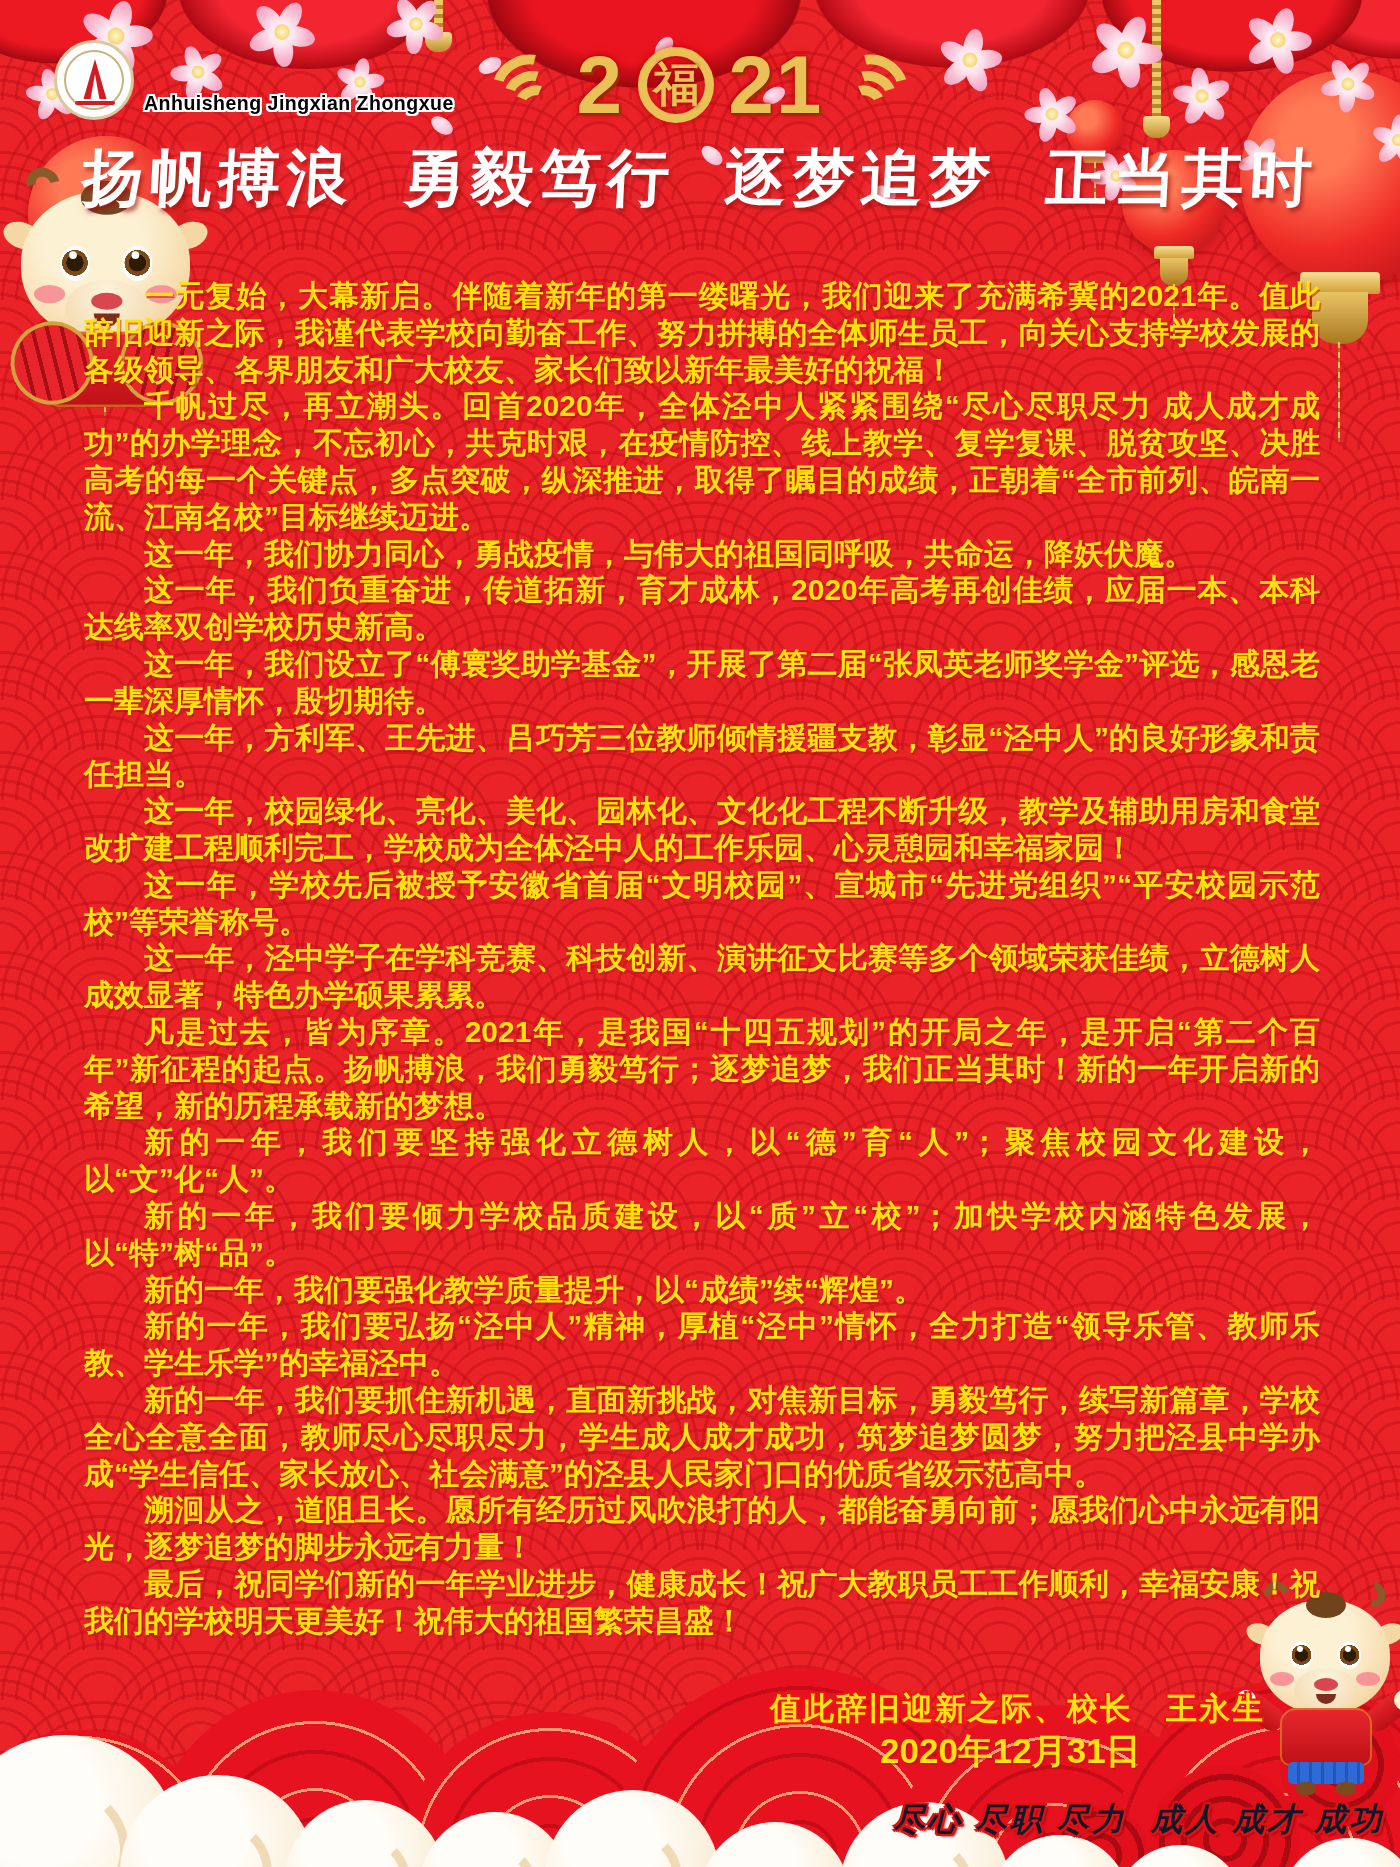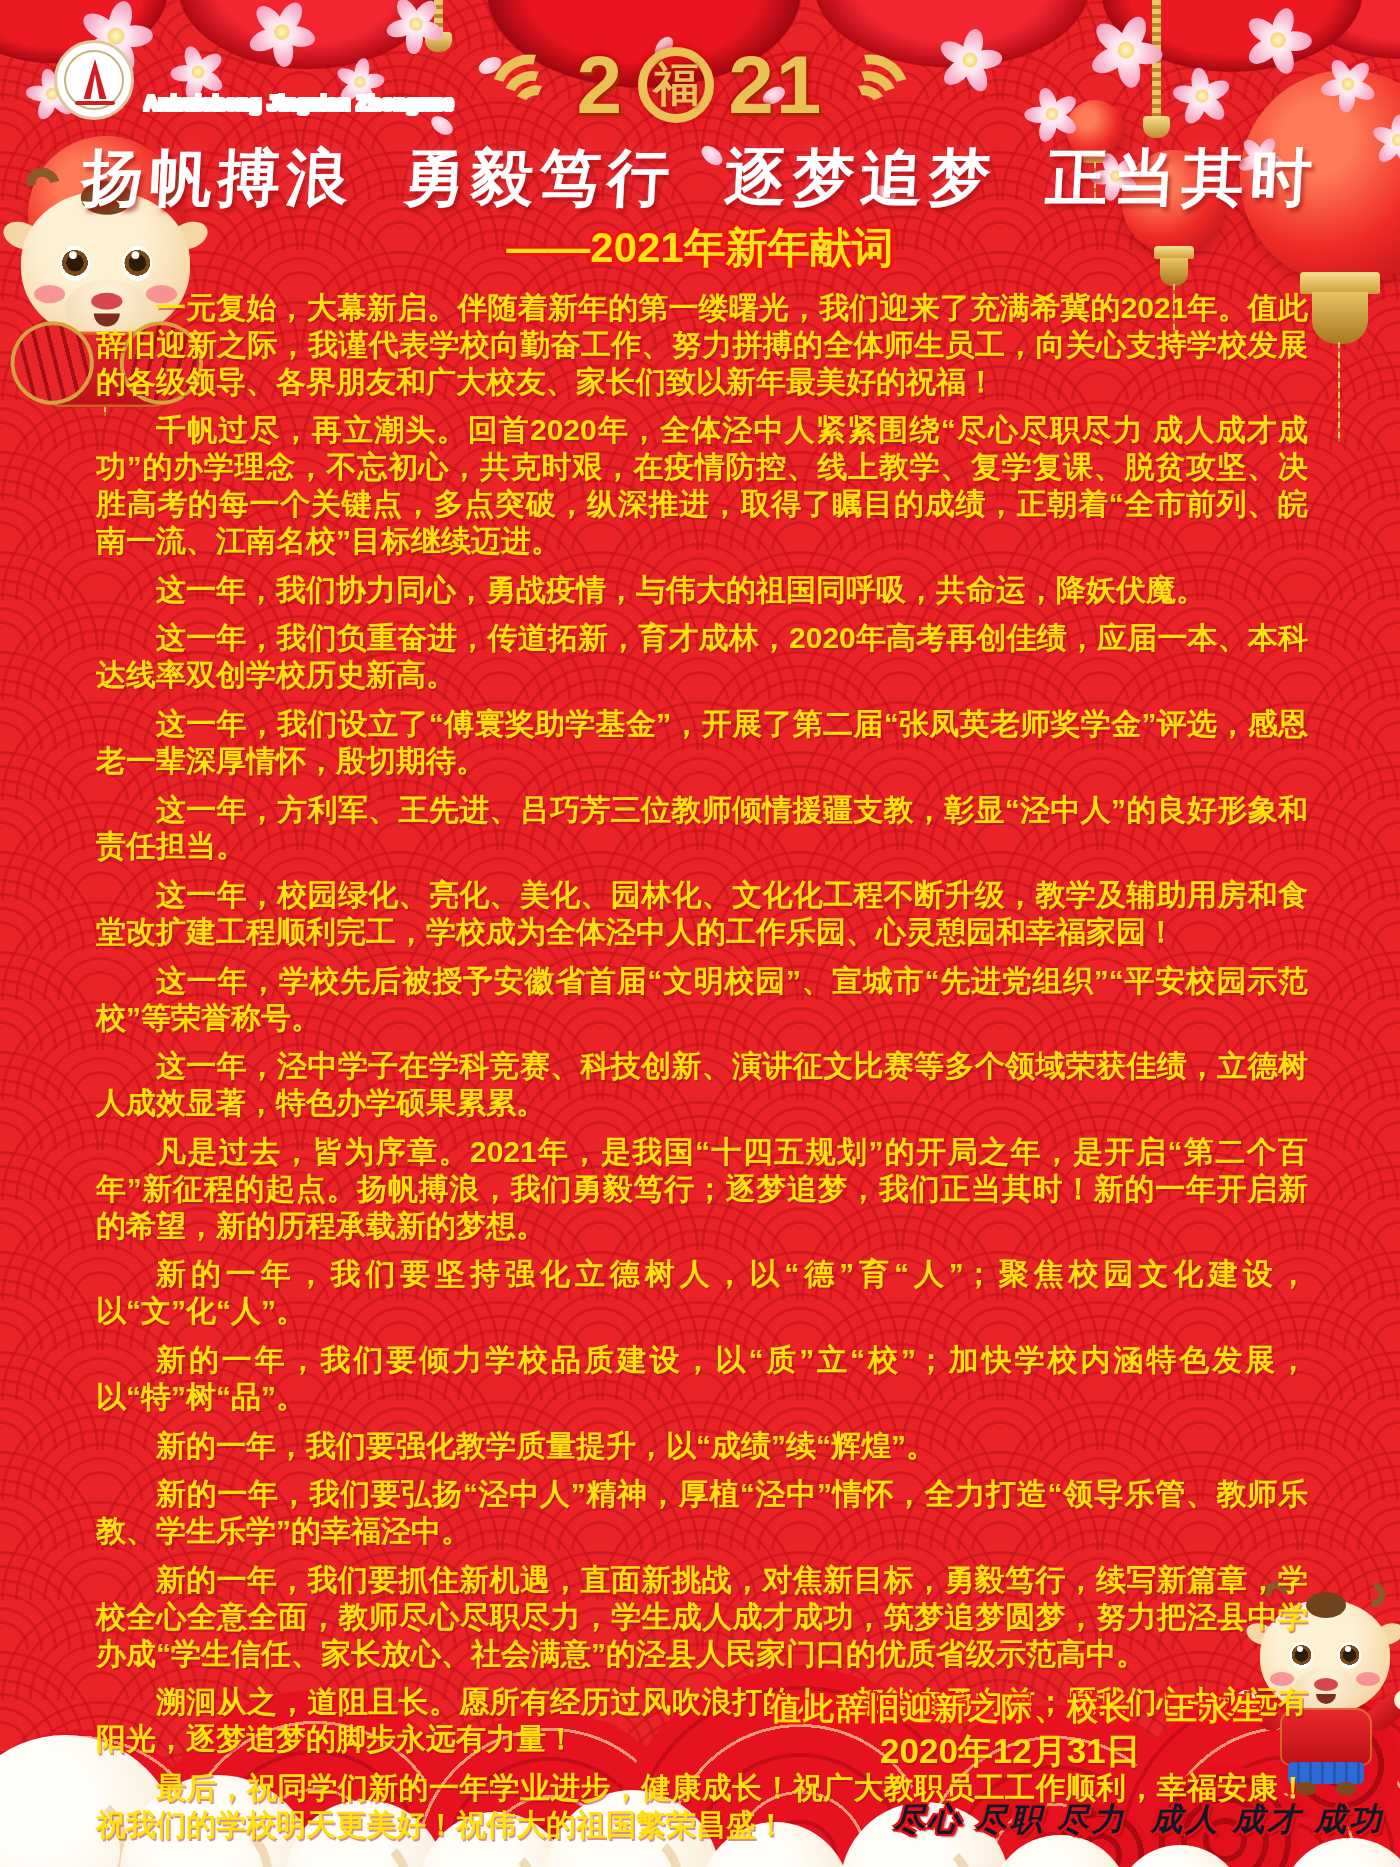--- a/index.html
+++ b/index.html
@@ -115,21 +115,21 @@
     background:#fff;border:3px solid #d9c89e;z-index:5;}
   .logo .ring{inset:7px;border:2px solid #c9b27f;border-radius:50%;}
   .logo .emblem{left:22px;top:16px;width:32px;height:40px;background:#d01c22;
     clip-path:polygon(50% 0,86% 100%,64% 100%,50% 38%,36% 100%,14% 100%);}
   .logo .bar{left:18px;top:58px;width:40px;height:4px;background:#d01c22;border-radius:2px;}
   .schoolname{position:absolute;left:142px;top:44px;z-index:5;font-weight:bold;
     color:#1b63c0;font-size:41px;letter-spacing:2px;
     text-shadow:-3px -3px 0 #fff,3px -3px 0 #fff,-3px 3px 0 #fff,3px 3px 0 #fff,
       0 -3px 0 #fff,0 3px 0 #fff,-3px 0 0 #fff,3px 0 0 #fff;}
   .pinyin{position:absolute;left:144px;top:92px;z-index:5;font-weight:bold;
-    color:#ffffff;font-size:19.5px;letter-spacing:.5px;
+    color:#000000;font-size:19.5px;letter-spacing:.5px;
     text-shadow:-2px -2px 0 #fff,2px -2px 0 #fff,-2px 2px 0 #fff,2px 2px 0 #fff,
       0 -2px 0 #fff,0 2px 0 #fff,-2px 0 0 #fff,2px 0 0 #fff;}
 
   
   .year-wrap{position:absolute;left:0;right:0;top:30px;height:110px;z-index:5;
     display:flex;align-items:center;justify-content:center;gap:14px;}
   .yr{font-size:82px;font-weight:bold;color:#e9c157;letter-spacing:2px;
     text-shadow:0 0 10px #c40000,0 0 3px #8f0000,2px 3px 1px #8a4b00;}
   .fu-coin{width:76px;height:76px;border-radius:50%;border:9px solid #e9c157;
     display:flex;align-items:center;justify-content:center;
@@ -147,21 +147,21 @@
     text-align:center;font-size:62px;font-weight:900;color:#fff;
     letter-spacing:6px;word-spacing:26px;transform:skewX(-3deg);
     text-shadow:3px 4px 4px rgba(150,0,0,.55),0 0 14px rgba(255,130,130,.3);}
   .subtitle{position:absolute;left:0;right:0;top:220px;z-index:6;
     text-align:center;font-size:42px;font-weight:bold;color:#ffe414;
     text-shadow:-2px -2px 0 #f3130e,2px -2px 0 #f3130e,-2px 2px 0 #f3130e,2px 2px 0 #f3130e,
       0 -3px 0 #f3130e,0 3px 0 #f3130e,-3px 0 0 #f3130e,3px 0 0 #f3130e;}
   .letter{position:absolute;left:84px;top:278px;width:1236px;z-index:6;
     font-size:30px;font-weight:bold;color:#ffe10d;line-height:36.8px;
     text-shadow:1.5px 2px 0 rgba(166,10,16,.45);text-align:justify;}
-  .letter p{margin:12px;text-indent:2em;}
+  .letter p{margin:0;text-indent:2em;}
   .sig{position:absolute;left:770px;top:1688px;z-index:6;font-size:31px;font-weight:bold;
     color:#ffe414;letter-spacing:2px;white-space:pre;
     text-shadow:-2px -2px 0 #f3130e,2px -2px 0 #f3130e,-2px 2px 0 #f3130e,2px 2px 0 #f3130e;}
   .date{position:absolute;left:880px;top:1728px;z-index:6;font-size:35px;font-weight:bold;
     color:#ffe10d;text-shadow:1.5px 2px 0 rgba(166,10,16,.45);}
   .motto{position:absolute;left:893px;top:1798px;z-index:6;font-size:32px;font-weight:900;
     font-style:italic;color:#0f172a;letter-spacing:3px;white-space:pre;
     text-shadow:-2px -2px 0 #e01114,2px -2px 0 #e01114,-2px 2px 0 #e01114,2px 2px 0 #e01114,
       0 -2px 0 #e01114,0 2px 0 #e01114,3px 3px 2px rgba(120,0,0,.6);}
 </style>
@@ -434,21 +434,20 @@
       </span>
     <span class="yr">21</span>
     <span class="wing wr">
         <i></i>
         <i></i>
         <i></i>
       </span>
   </div>
 
   <h1 class="main-title">扬帆搏浪 勇毅笃行 逐梦追梦 正当其时</h1>
-  <div class="subtitle">——2021年新年献词</div>
 
   <div class="letter">
       <p>一元复始，大幕新启。伴随着新年的第一缕曙光，我们迎来了充满希冀的2021年。值此辞旧迎新之际，我谨代表学校向勤奋工作、努力拼搏的全体师生员工，向关心支持学校发展的各级领导、各界朋友和广大校友、家长们致以新年最美好的祝福！</p>
       <p>千帆过尽，再立潮头。回首2020年，全体泾中人紧紧围绕“尽心尽职尽力 成人成才成功”的办学理念，不忘初心，共克时艰，在疫情防控、线上教学、复学复课、脱贫攻坚、决胜高考的每一个关键点，多点突破，纵深推进，取得了瞩目的成绩，正朝着“全市前列、皖南一流、江南名校”目标继续迈进。</p>
       <p>这一年，我们协力同心，勇战疫情，与伟大的祖国同呼吸，共命运，降妖伏魔。</p>
       <p>这一年，我们负重奋进，传道拓新，育才成林，2020年高考再创佳绩，应届一本、本科达线率双创学校历史新高。</p>
       <p>这一年，我们设立了“傅寰奖助学基金”，开展了第二届“张凤英老师奖学金”评选，感恩老一辈深厚情怀，殷切期待。</p>
       <p>这一年，方利军、王先进、吕巧芳三位教师倾情援疆支教，彰显“泾中人”的良好形象和责任担当。</p>
       <p>这一年，校园绿化、亮化、美化、园林化、文化化工程不断升级，教学及辅助用房和食堂改扩建工程顺利完工，学校成为全体泾中人的工作乐园、心灵憩园和幸福家园！</p>
       <p>这一年，学校先后被授予安徽省首届“文明校园”、宣城市“先进党组织”“平安校园示范校”等荣誉称号。</p>

